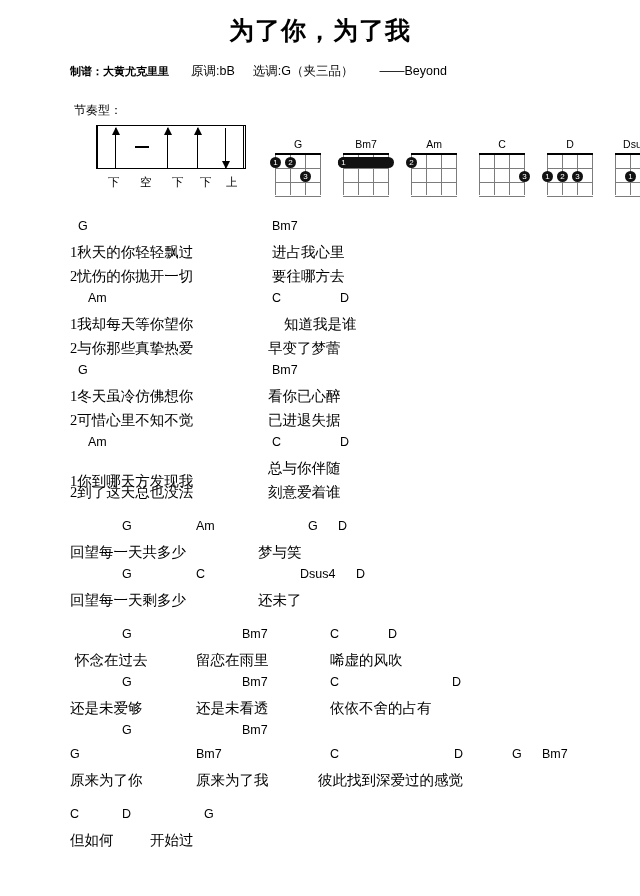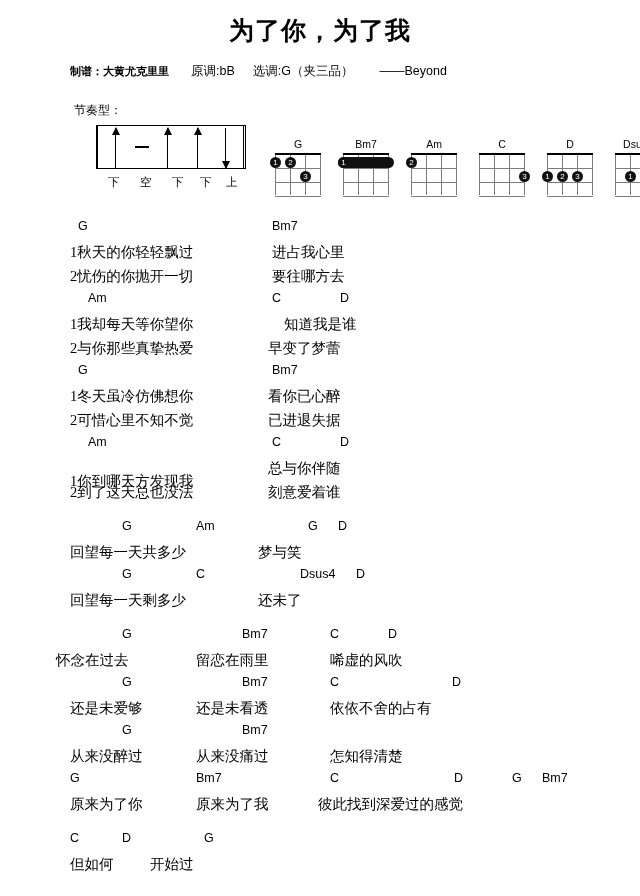--- a/index.html
+++ b/index.html
@@ -416,43 +416,38 @@
         <span class="seg" style="left: 258px;">还未了</span>
       </div>
       <div class="spacer"></div>
       <div class="line chordline">
         <span class="seg" style="left: 122px;">G</span>
         <span class="seg" style="left: 242px;">Bm7</span>
         <span class="seg" style="left: 330px;">C</span>
         <span class="seg" style="left: 388px;">D</span>
       </div>
       <div class="line lyricline">
-        <span class="seg" style="left: 56px;">怀念在过去</span>
+        <span class="seg" style="left: 75px;">怀念在过去</span>
         <span class="seg" style="left: 196px;">留恋在雨里</span>
         <span class="seg" style="left: 330px;">唏虚的风吹</span>
       </div>
       <div class="line chordline">
         <span class="seg" style="left: 122px;">G</span>
         <span class="seg" style="left: 242px;">Bm7</span>
         <span class="seg" style="left: 330px;">C</span>
         <span class="seg" style="left: 452px;">D</span>
       </div>
       <div class="line lyricline">
         <span class="seg" style="left: 70px;">还是未爱够</span>
         <span class="seg" style="left: 196px;">还是未看透</span>
         <span class="seg" style="left: 330px;">依依不舍的占有</span>
       </div>
       <div class="line chordline">
         <span class="seg" style="left: 122px;">G</span>
         <span class="seg" style="left: 242px;">Bm7</span>
-      </div>
-      <div class="line lyricline">
-        <span class="seg" style="left: 70px;">从来没醉过</span>
-        <span class="seg" style="left: 196px;">从来没痛过</span>
-        <span class="seg" style="left: 330px;">怎知得清楚</span>
       </div>
       <div class="line chordline">
         <span class="seg" style="left: 70px;">G</span>
         <span class="seg" style="left: 196px;">Bm7</span>
         <span class="seg" style="left: 330px;">C</span>
         <span class="seg" style="left: 454px;">D</span>
         <span class="seg" style="left: 512px;">G</span>
         <span class="seg" style="left: 542px;">Bm7</span>
       </div>
       <div class="line lyricline">

